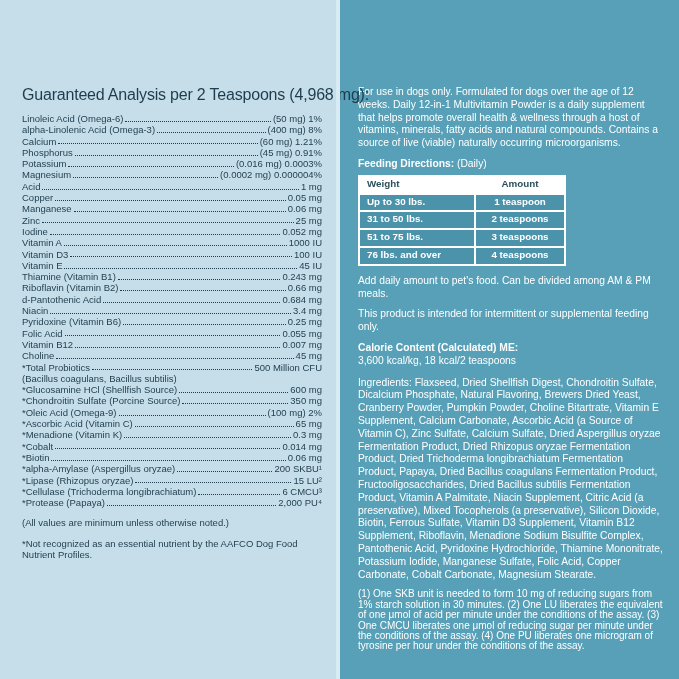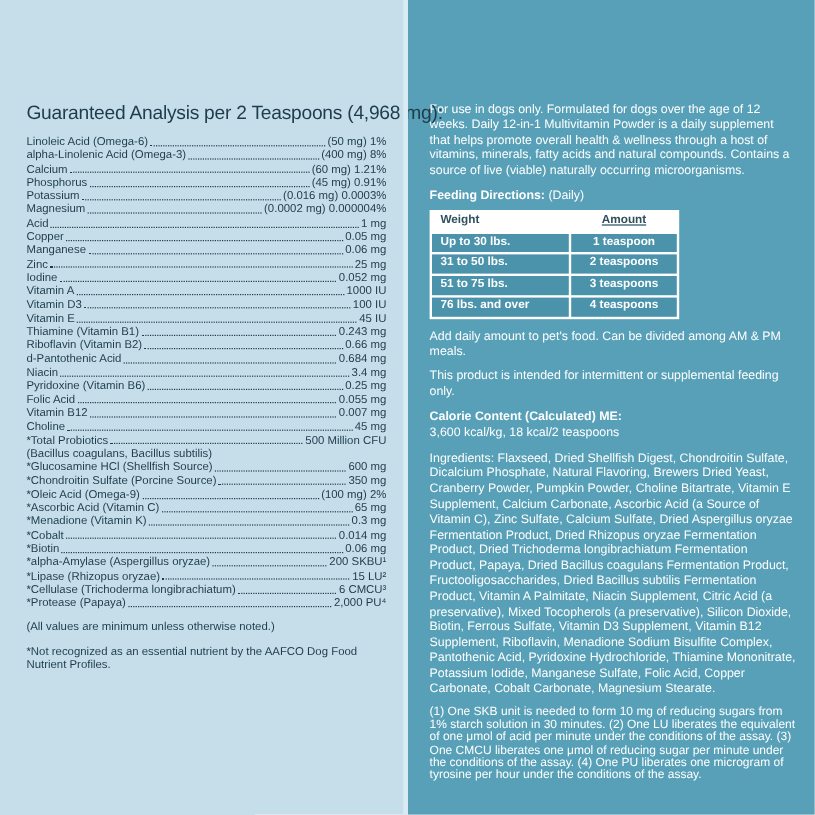--- a/index.html
+++ b/index.html
@@ -68,21 +68,21 @@
     border-collapse:separate;border-spacing:2px;
     background:#ffffff;
     width:208px;
     margin:1px 0 9px 0;
   }
   table.feeding-table th{
     background:#ffffff;color:var(--table-header-text);
     font-size:9.8px;font-weight:bold;
     padding:1px 7px 2px 7px;text-align:left;
   }
-  table.feeding-table th:nth-child(2){text-align:center;text-decoration:underline;}
+  table.feeding-table th:nth-child(2){text-align:center;}
   table.feeding-table td{
     background:var(--table-cell-bg);color:var(--white-text);
     font-size:9.8px;font-weight:bold;
     padding:1px 7px 2px 7px;
   }
   table.feeding-table td:nth-child(1){width:114px;}
   table.feeding-table td:nth-child(2){text-align:center;}
 
   .calorie-label{font-weight:bold;margin-bottom:0 !important;}
   .calorie-value{margin-bottom:9px !important;}

